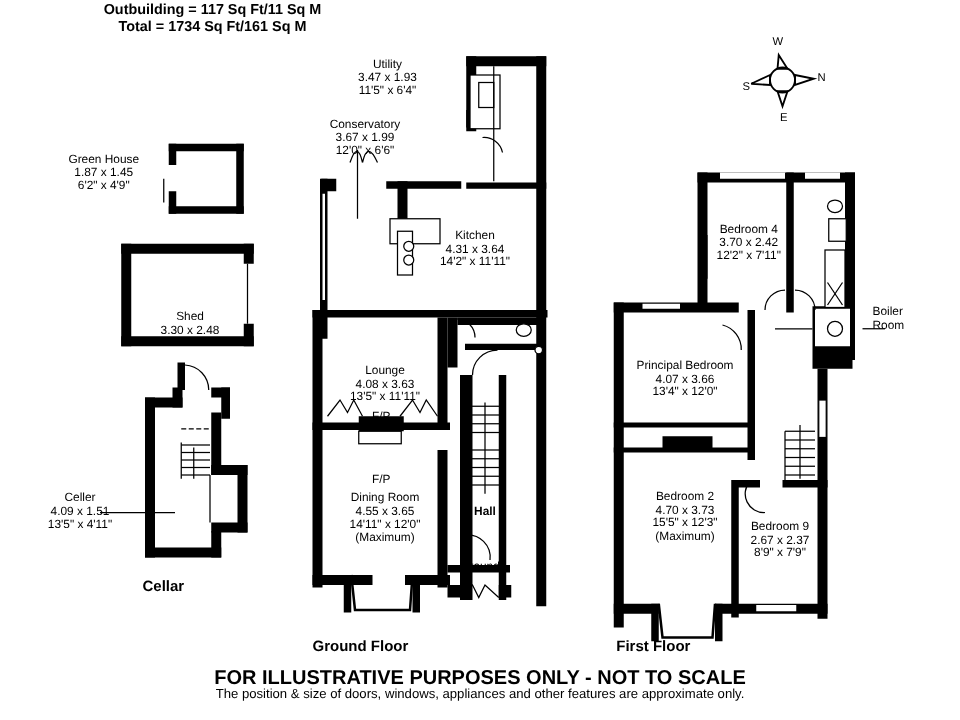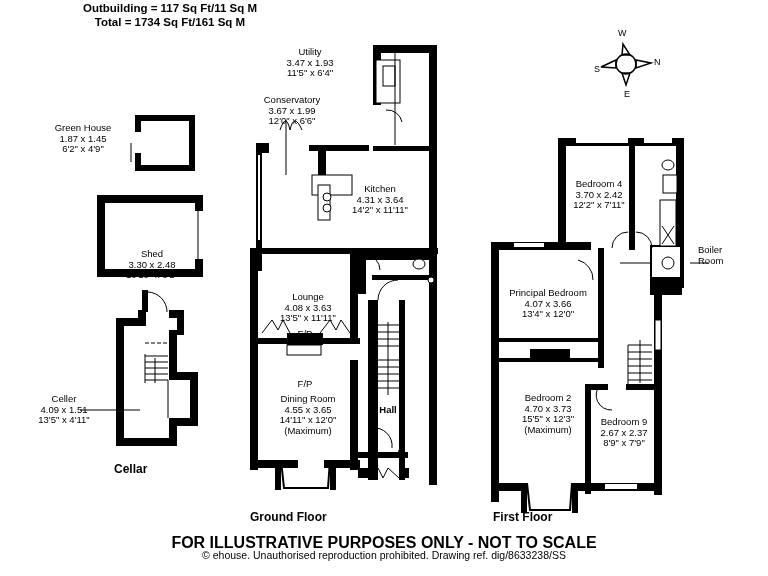--- a/index.html
+++ b/index.html
@@ -281,14 +281,14 @@
 </div>
 <div class="lbl" style="left:592px;top:417px;width:64px;">
   <div>Bedroom 9</div>
   <div>2.67 x 2.37</div>
   <div>8'9" x 7'9"</div>
 </div>
 <div class="floor-title" style="left:493px;top:510px;">First Floor</div>
 
 <div class="footer">
   <div class="f1">FOR ILLUSTRATIVE PURPOSES ONLY - NOT TO SCALE</div>
-  <div class="f3">© ehouse. Unauthorised reproduction prohibited. Drawing ref. dig/8633238/SS</div>
+  <div class="f2">The position &amp; size of doors, windows, appliances and other features are approximate only.</div>
 </div>
 
 </body></html>

